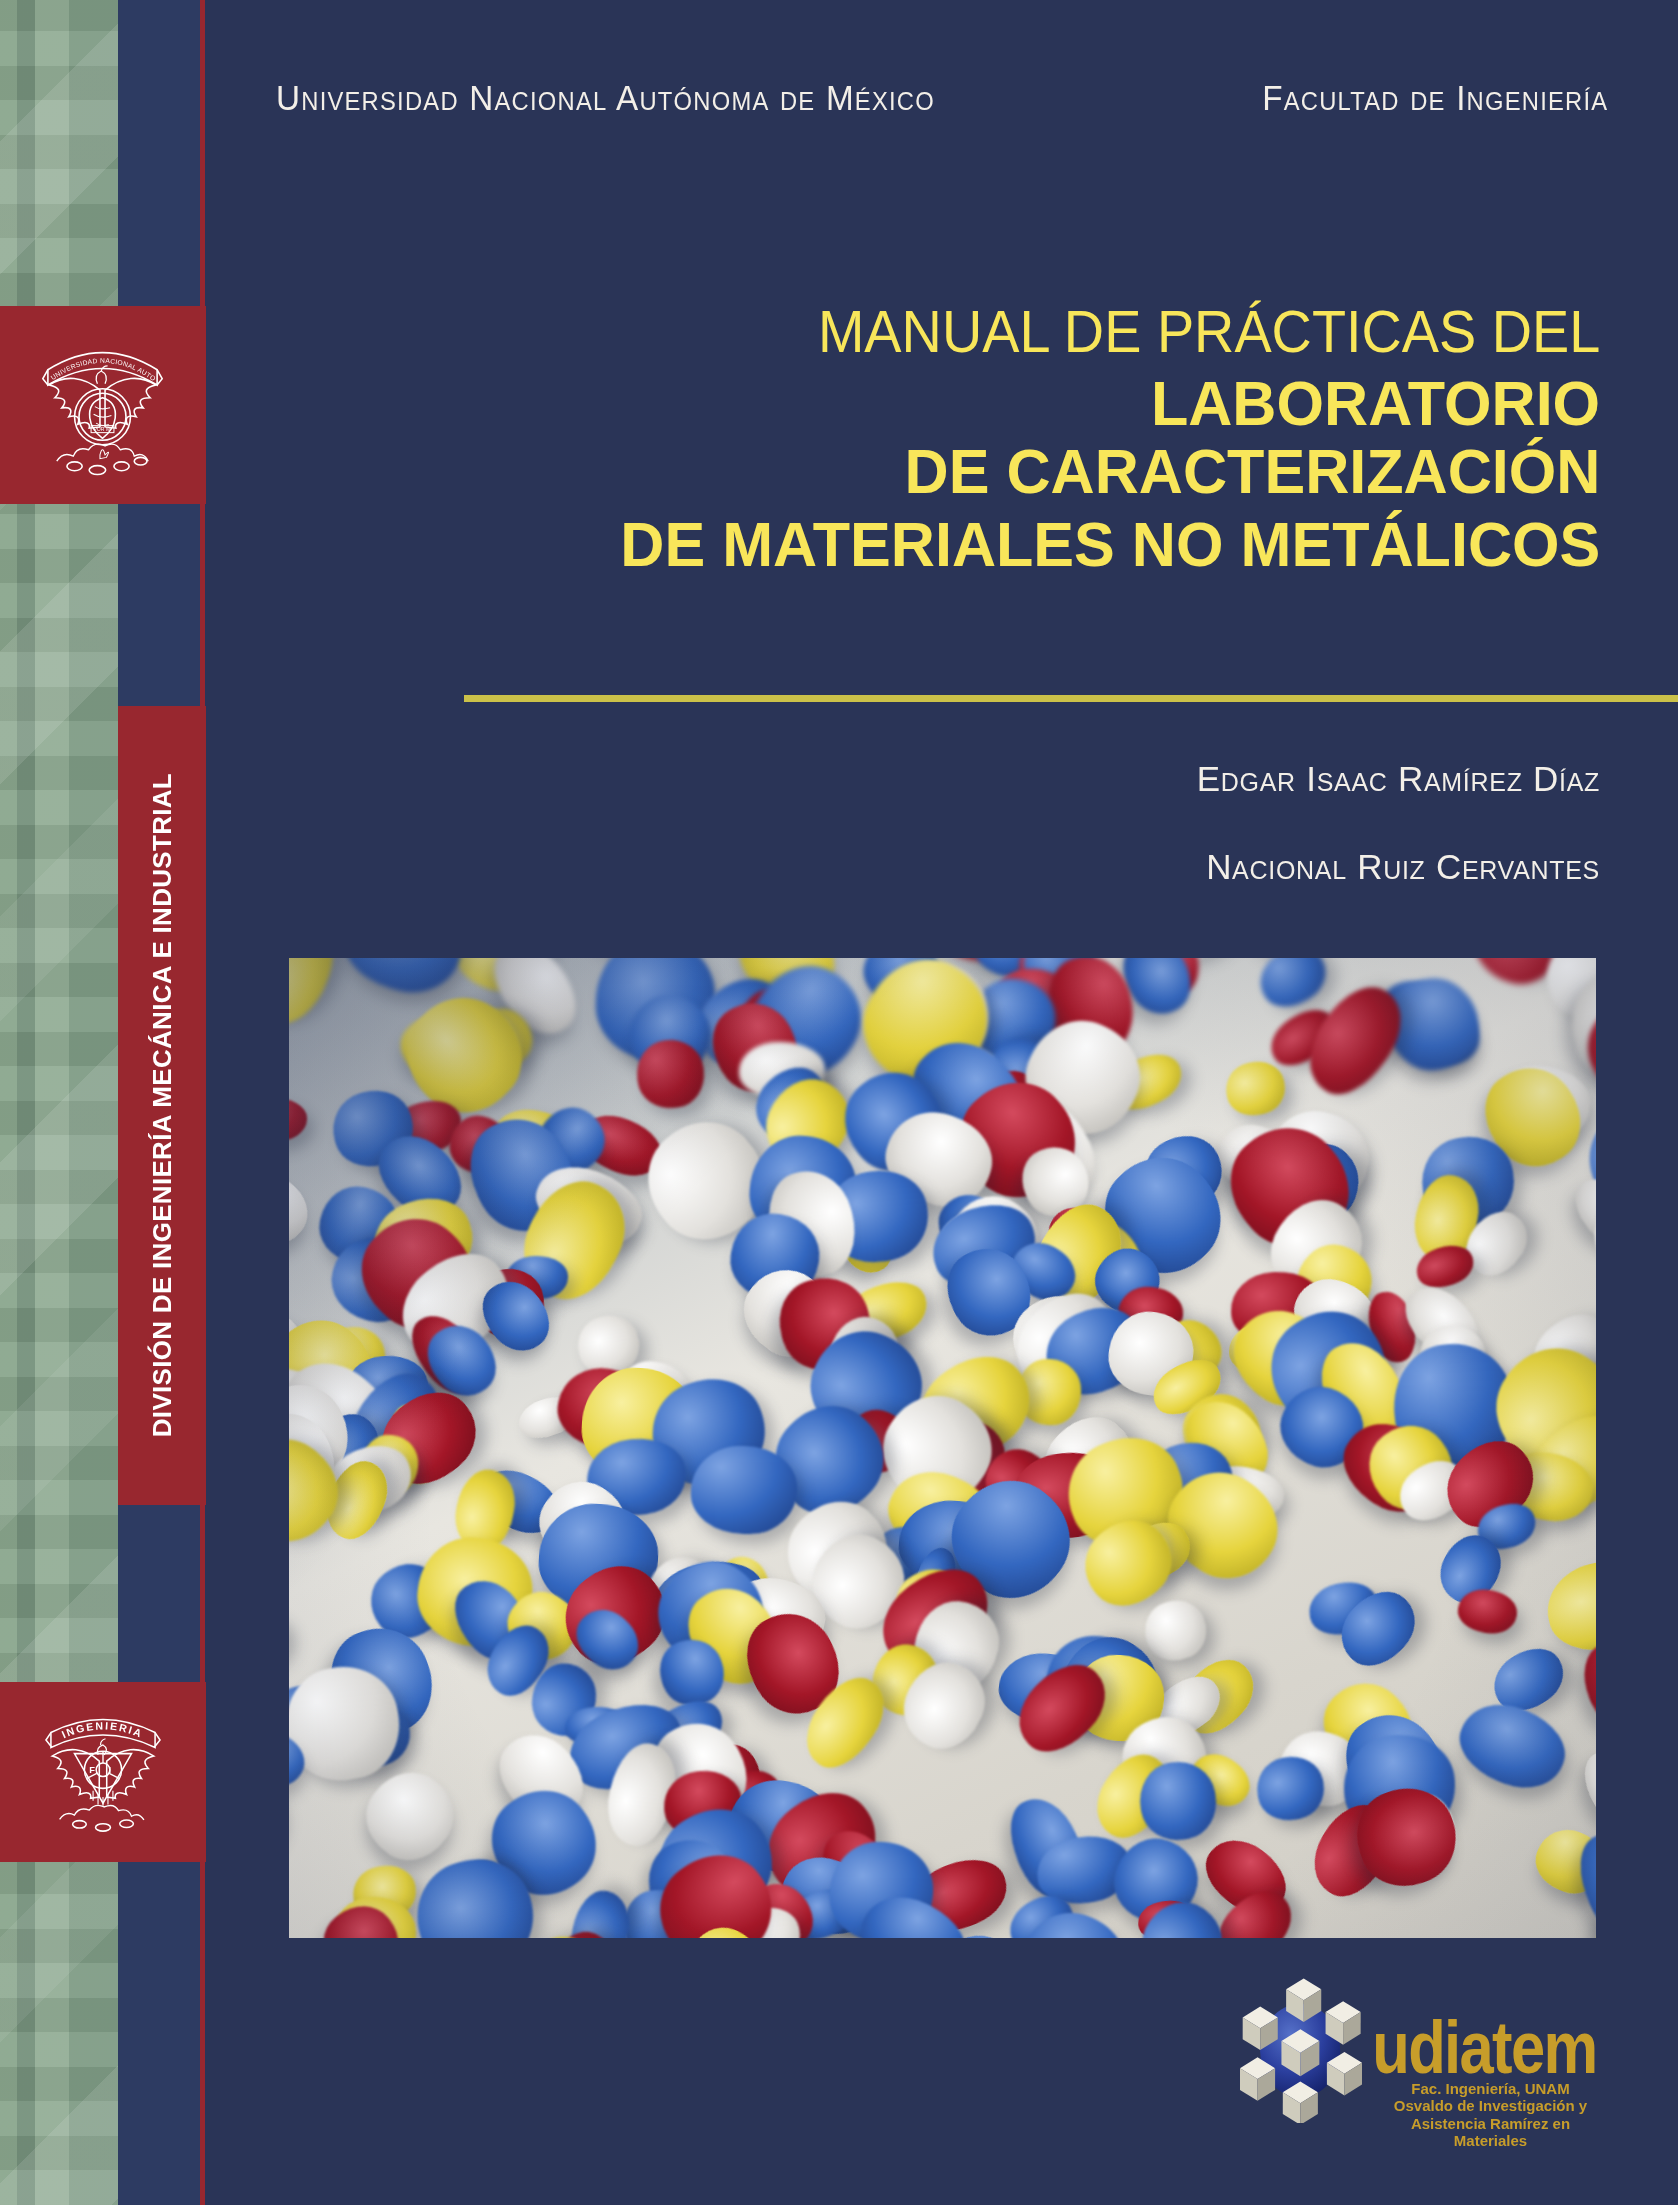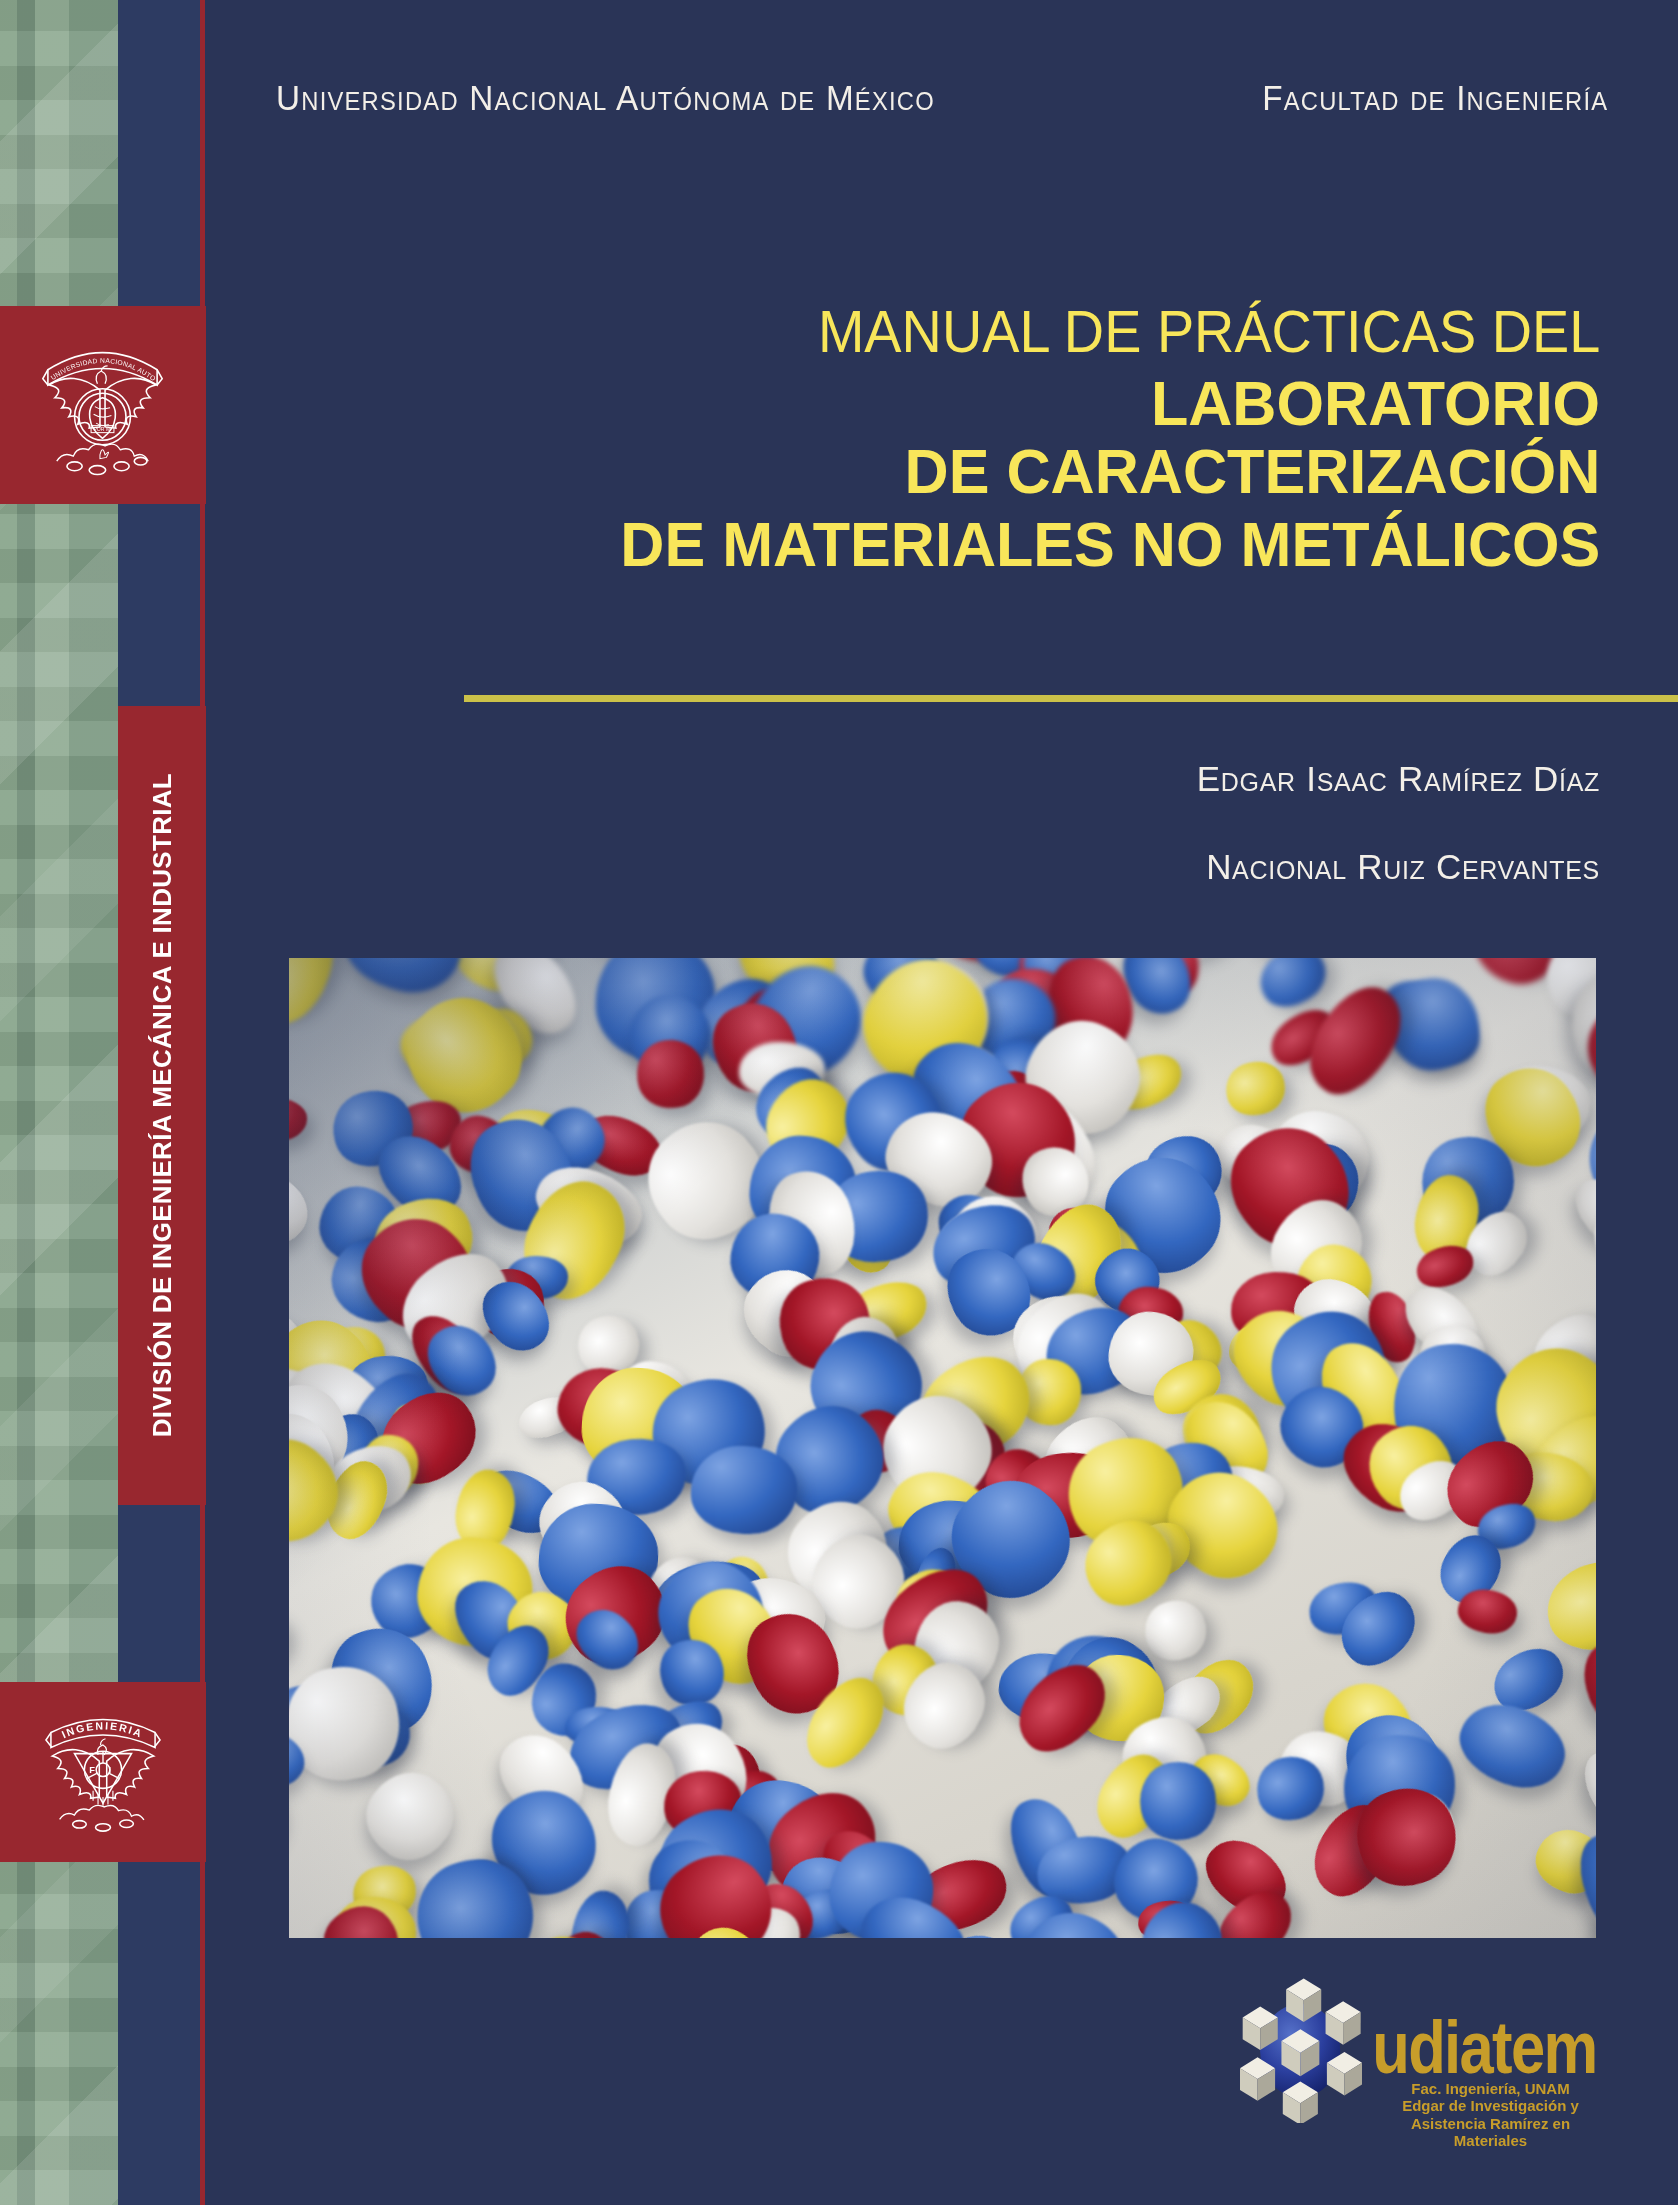--- a/index.html
+++ b/index.html
@@ -508,16 +508,16 @@
   <use href="#cube" transform="translate(4,44) scale(1.25)"></use>
   <use href="#cube" transform="translate(128,36) scale(1.25)"></use>
   <use href="#cube" transform="translate(0,120) scale(1.25)"></use>
   <use href="#cube" transform="translate(130,112) scale(1.25)"></use>
   <use href="#cube" transform="translate(64,156) scale(1.25)"></use>
   <use href="#cube" transform="translate(62,78) scale(1.35)"></use>
 </svg>
 <div class="abs" id="brand-wordmark">udiatem</div>
 <div class="abs" id="brand-lines">
   <div>Fac. Ingeniería, UNAM</div>
-  <div>Edgar de Investigación y</div>
+  <div>Osvaldo de Investigación y</div>
   <div>Asistencia Ramírez en Materiales</div>
 </div>
 
 
 </body></html>

